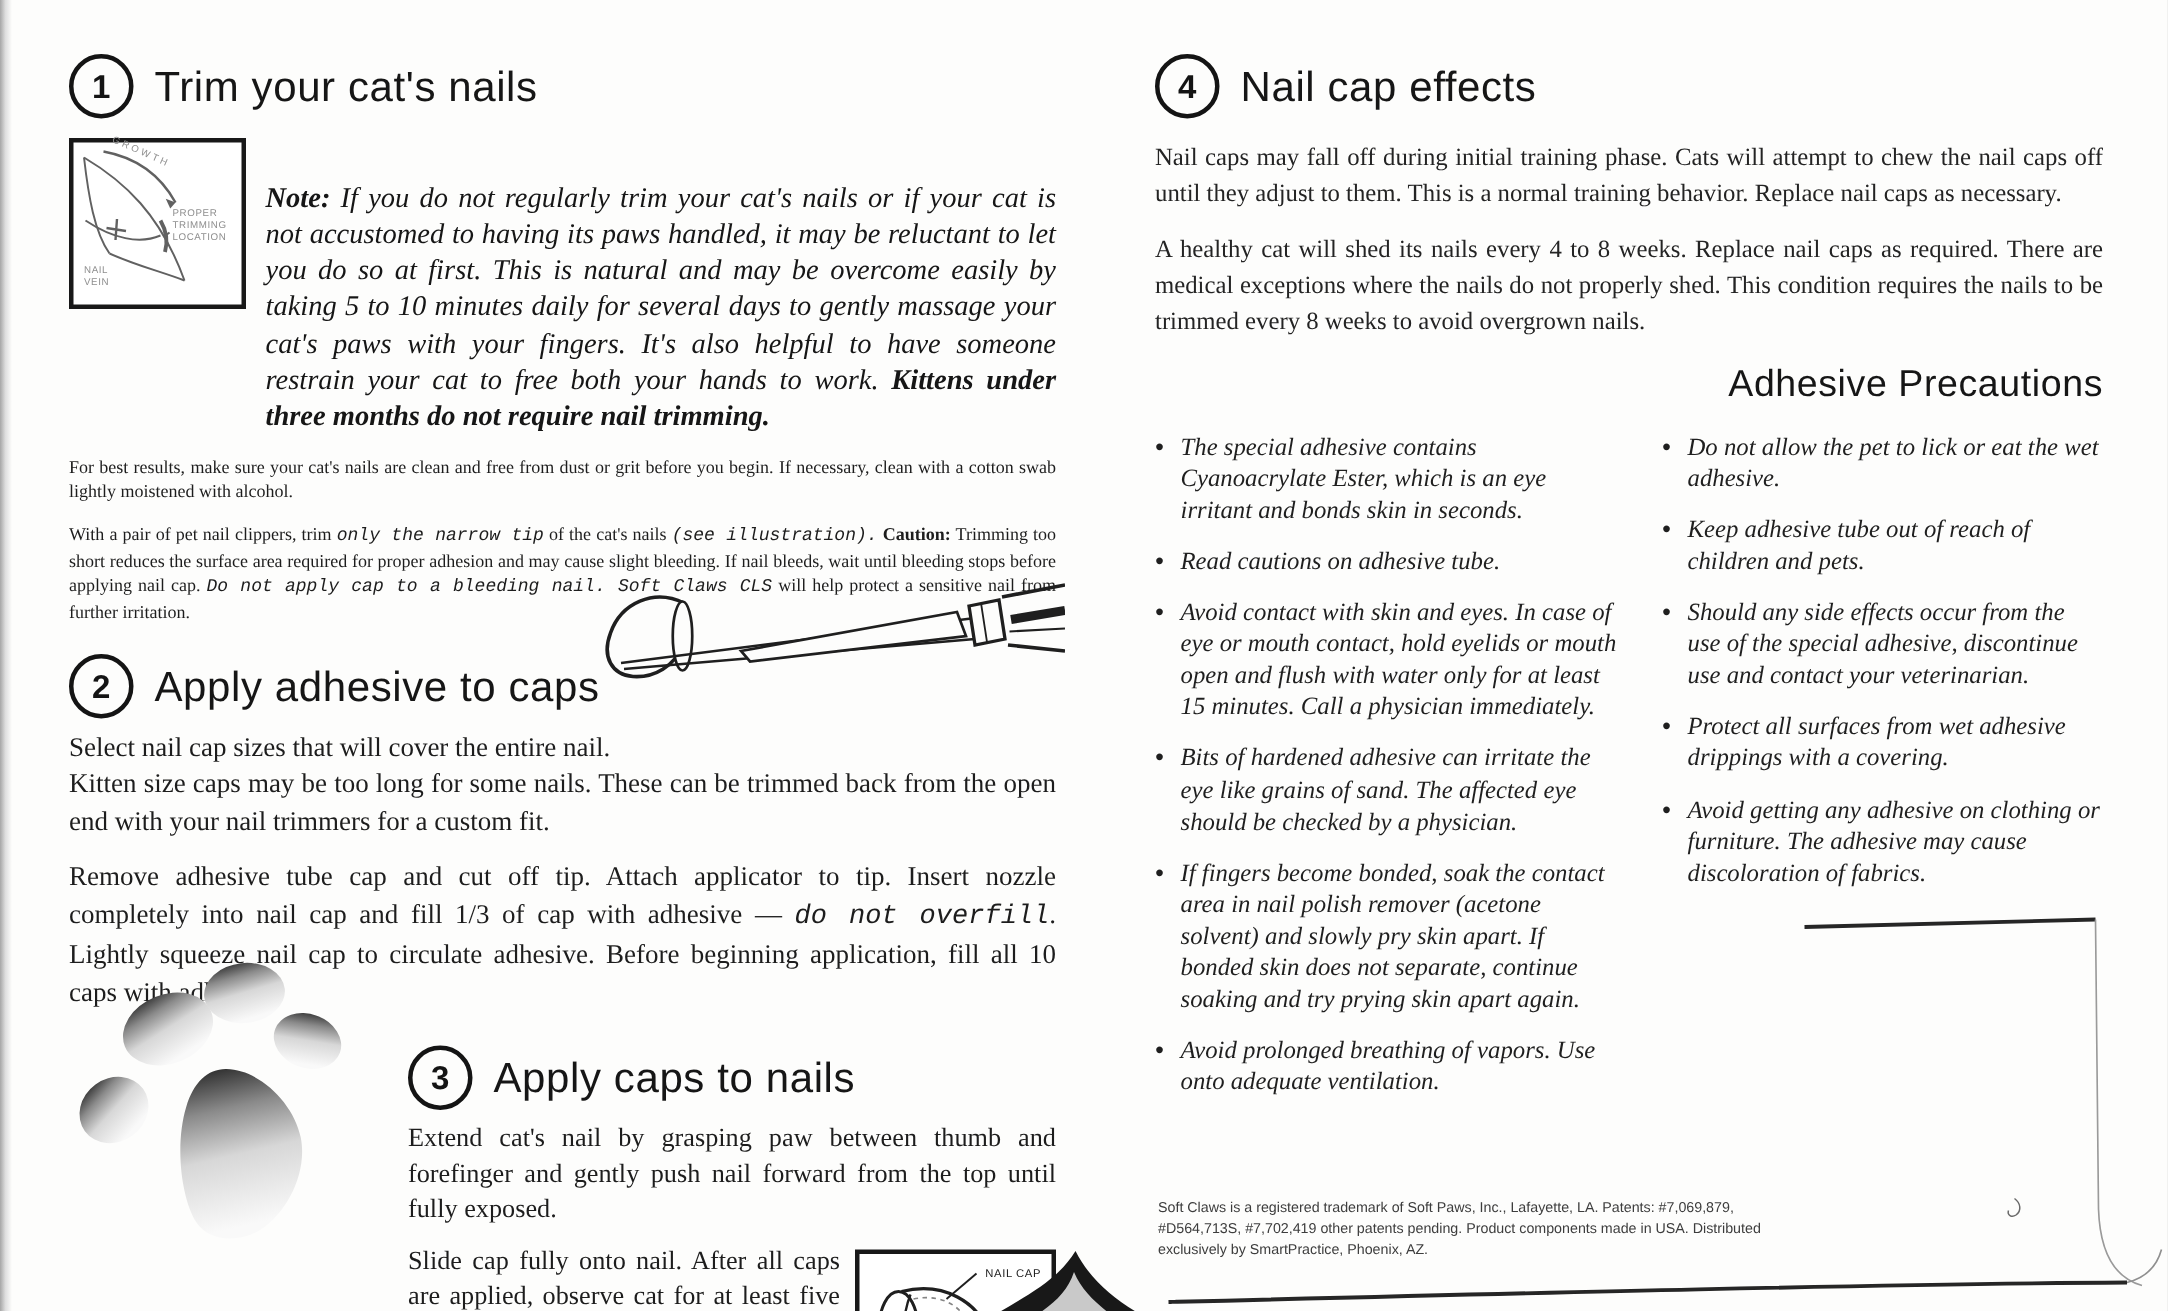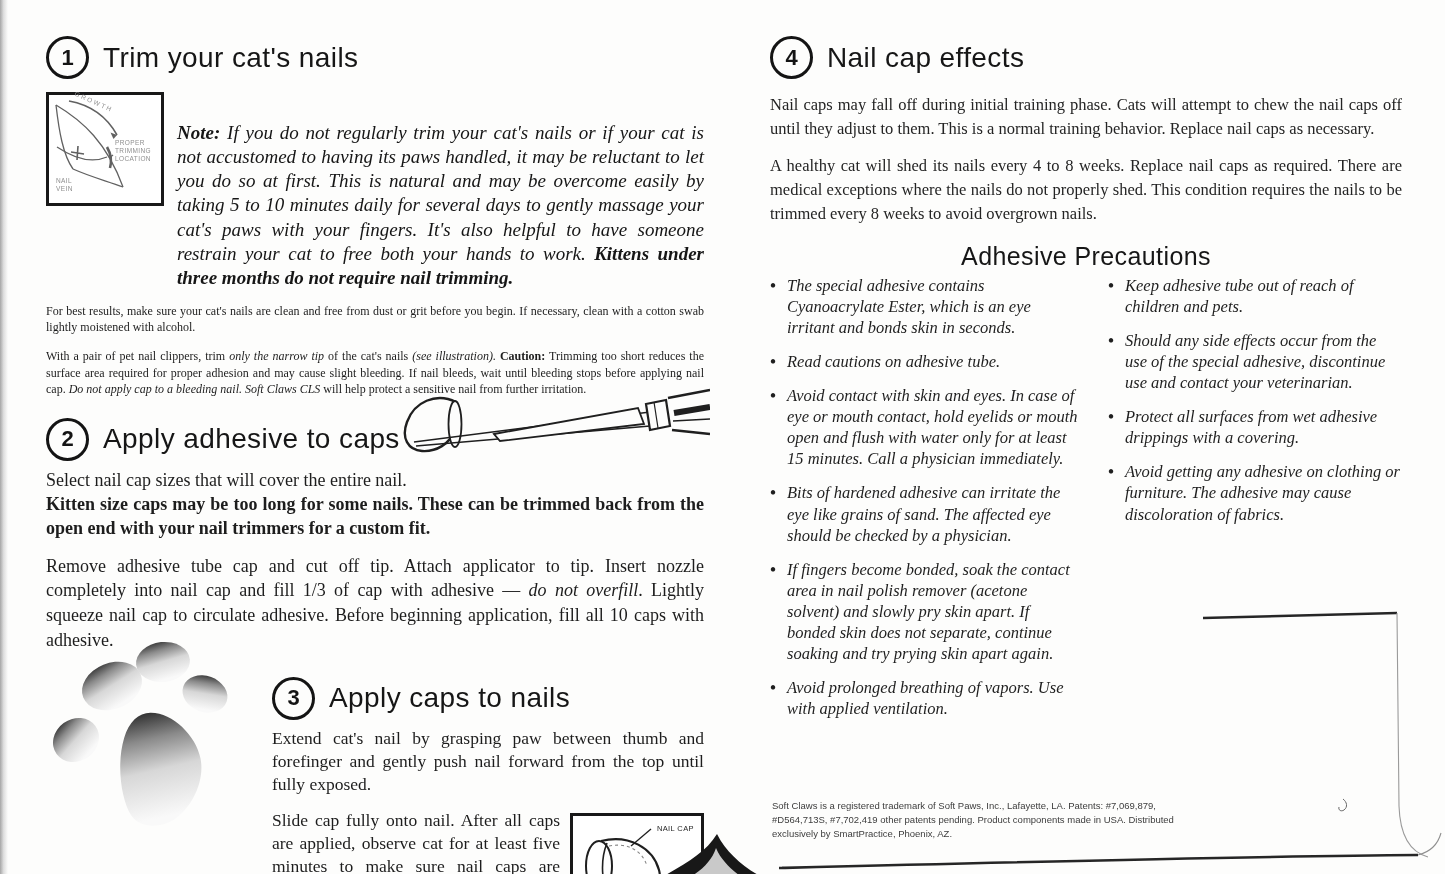--- a/index.html
+++ b/index.html
@@ -14,41 +14,41 @@
   .num-circle{width:37px;height:37px;border:3px solid #141414;border-radius:50%;
         display:flex;align-items:center;justify-content:center;flex:0 0 auto;
         font:700 22px "Liberation Sans",sans-serif;color:#141414;}
   .sec-title{font:400 28px "Liberation Sans",sans-serif;letter-spacing:.4px;color:#161616;white-space:nowrap;}
 
   .note-row{display:flex;margin-top:13px;}
   .diagram-box{border:3px solid #181818;background:#fff;position:relative;flex:0 0 auto;}
   .d1{width:112px;height:108px;}
   .note-text{margin-left:13px;flex:1;font-style:italic;font-size:19px;line-height:1.27;
         text-align:justify;color:#161616;margin-top:29px;}
-  .b{font-weight:700;} .i{font-style:italic;}
+  .b{font-weight:700;} .i{font-style:italic;font-family:Liberation Mono, monospace;}
 
   .p{font-size:12px;line-height:1.38;text-align:justify;}
   .p1{margin-top:13px;} .p2{margin-top:12px;}
 
   .s2{margin-top:20px;}
   .s2 .sec-head{margin-bottom:7px;}
   .s2-p1{font-size:18px;line-height:1.35;}
-  .s2-p2{font-size:18px;line-height:1.35;text-align:justify;font-weight:bold;}
+  .s2-p2{font-size:18px;line-height:1.35;text-align:justify;}
   .s2-p3{margin-top:13px;font-size:18px;line-height:1.38;text-align:justify;}
 
   .s3{margin-left:226px;margin-top:24px;width:432px;}
   .s3 .sec-head{margin-bottom:7px;}
   .s3 .p{font-size:17.5px;line-height:1.33;}
   .s3-p2-wrap{margin-top:12px;}
   .d3{width:128px;height:130px;float:right;margin-left:10px;margin-top:4px;}
 
   .rp{font-size:16.5px;line-height:1.45;text-align:justify;color:#242424;margin:0 0 13px 0;}
   .s4-head{margin-bottom:14px;}
-  .prec-title{text-align:center;font:400 25px "Liberation Sans",sans-serif;color:#161616;
-        margin:16px 0 4px 0;letter-spacing:.4px;}
+  .prec-title{text-align:right;font:400 25px "Liberation Sans",sans-serif;color:#161616;
+        margin:16px 0 16px 0;letter-spacing:.4px;}
   .prec-cols{display:flex;}
   .prec-col-a{width:312px;flex:0 0 auto;}
   .prec-col-b{width:294px;flex:0 0 auto;margin-left:26px;}
   .prec-item{display:flex;font-size:16.5px;line-height:1.28;color:#1f1f1f;margin-bottom:13px;font-style:italic;}
   .bullet{width:17px;flex:0 0 auto;}
   .bullet::before{content:"\2022";font-weight:700;}
 
   .fineprint{position:absolute;left:772px;top:799px;width:428px;
         font:9.5px/1.45 "Liberation Sans",sans-serif;color:#3d3d3d;}
 
@@ -182,24 +182,28 @@
         <div class="prec-item">
             <span class="bullet"></span>
             <span>Bits of hardened adhesive can irritate the eye like grains of sand. The affected eye should be checked by a physician.</span>
           </div>
         <div class="prec-item">
             <span class="bullet"></span>
             <span>If fingers become bonded, soak the contact area in nail polish remover (acetone solvent) and slowly pry skin apart. If bonded skin does not separate, continue soaking and try prying skin apart again.</span>
           </div>
         <div class="prec-item">
             <span class="bullet"></span>
-            <span>Avoid prolonged breathing of vapors. Use with applied ventilation.</span>
+            <span>Avoid prolonged breathing of vapors. Use onto adequate ventilation.</span>
           </div>
       </div>
       <div class="prec-col-b">
+        <div class="prec-item">
+            <span class="bullet"></span>
+            <span>Do not allow the pet to lick or eat the wet adhesive.</span>
+          </div>
         <div class="prec-item">
             <span class="bullet"></span>
             <span>Keep adhesive tube out of reach of children and pets.</span>
           </div>
         <div class="prec-item">
             <span class="bullet"></span>
             <span>Should any side effects occur from the use of the special adhesive, discontinue use and contact your veterinarian.</span>
           </div>
         <div class="prec-item">
             <span class="bullet"></span>

